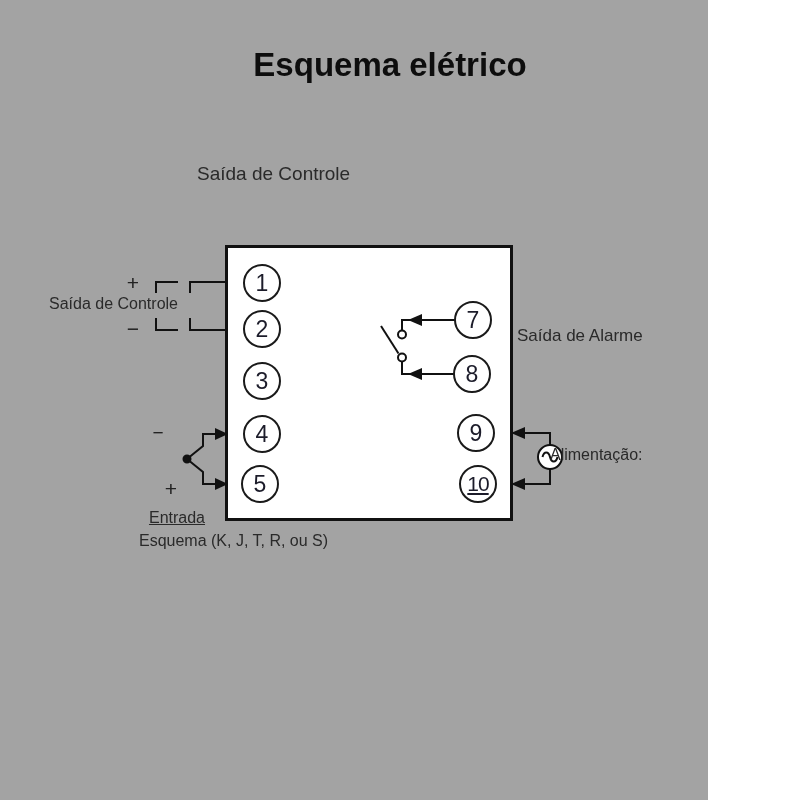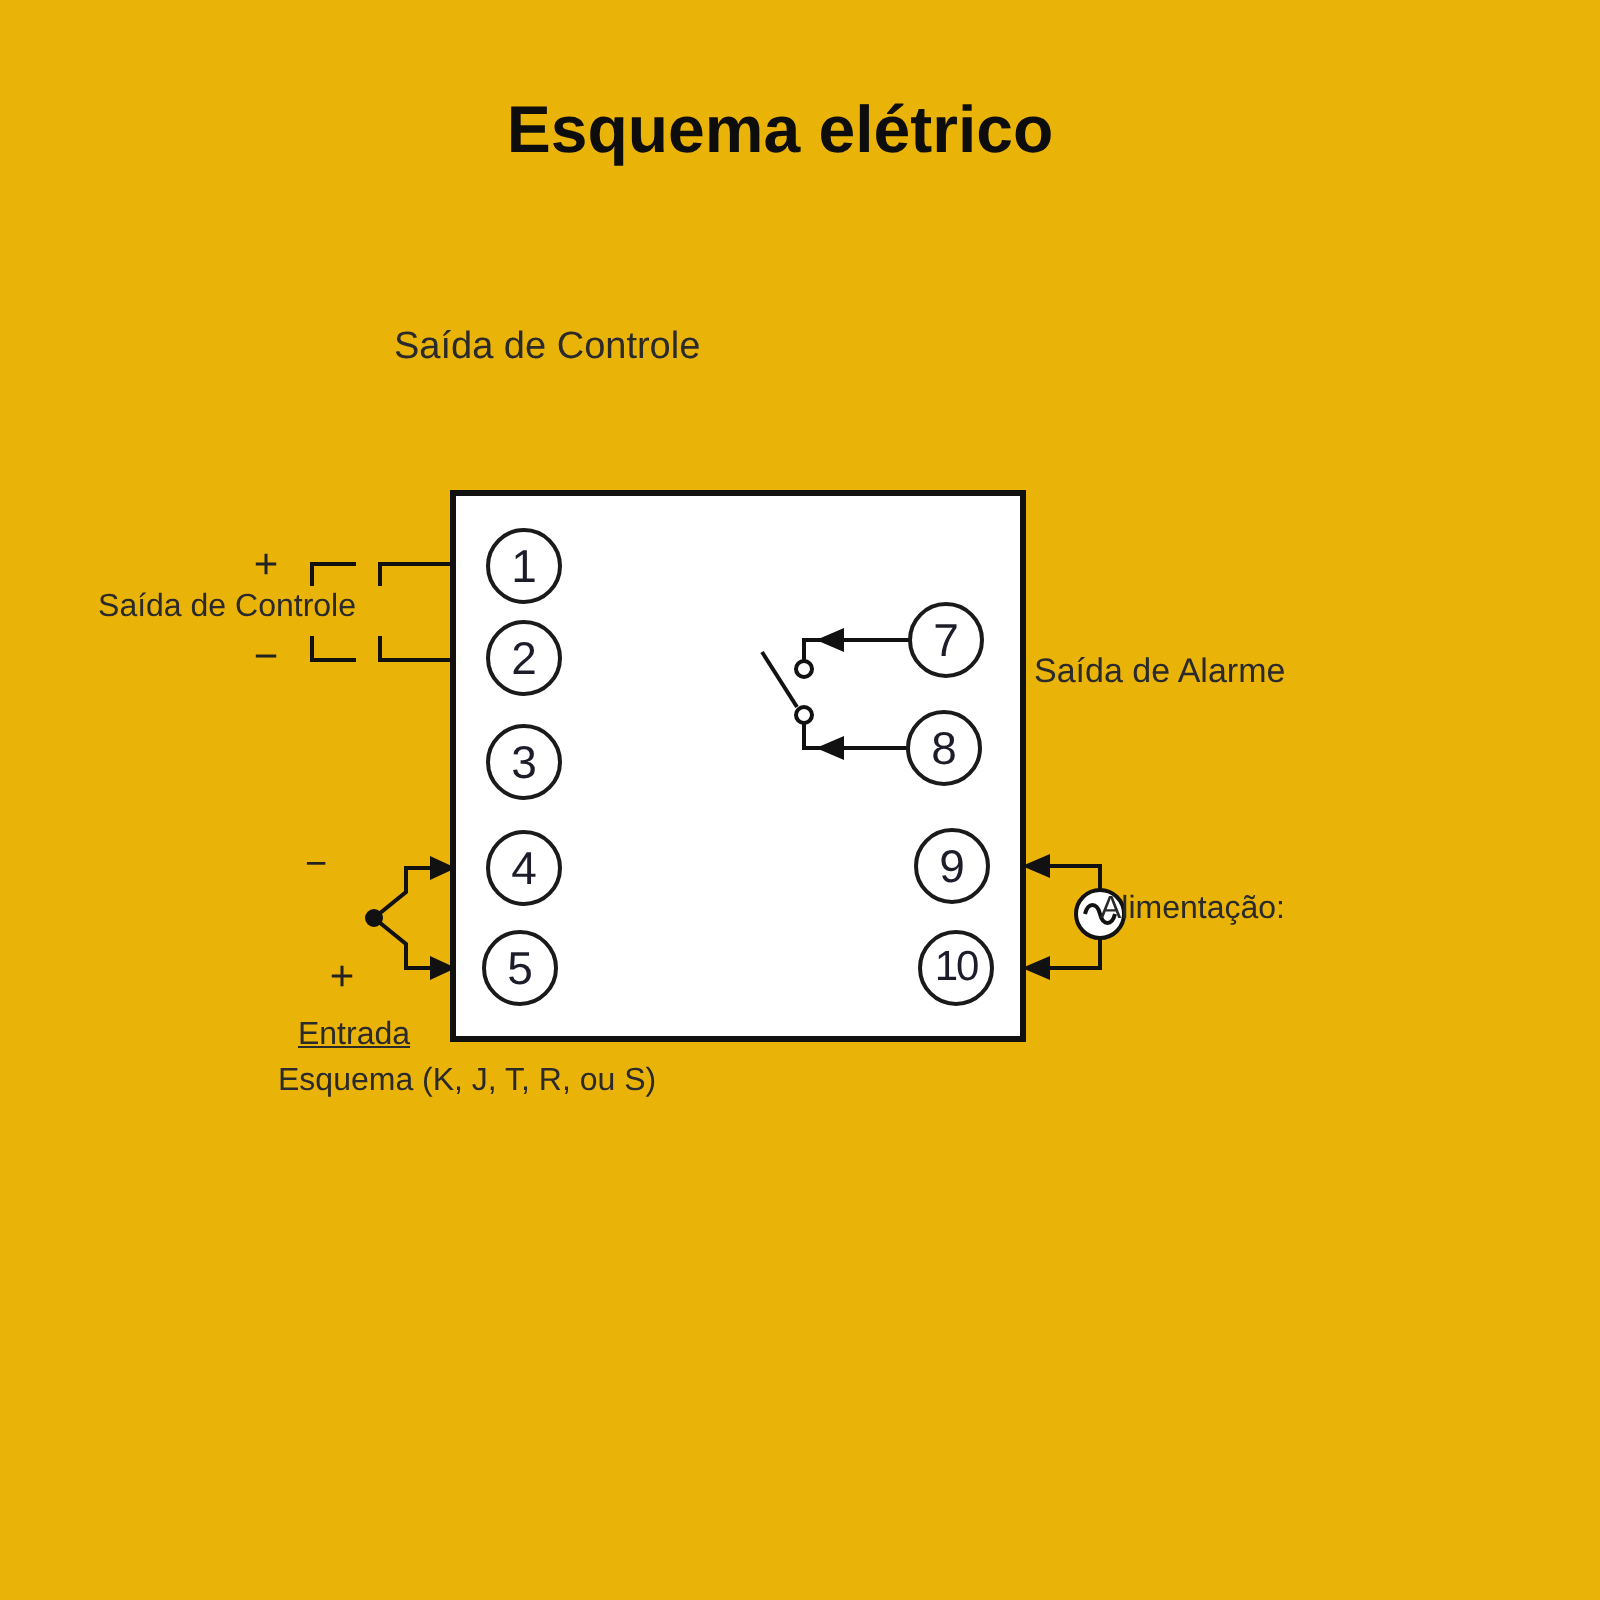--- a/index.html
+++ b/index.html
@@ -3,23 +3,23 @@
 <meta charset="utf-8">
 <style>
   * { margin: 0; padding: 0; box-sizing: border-box; }
   html, body { background: #ffffff; }
   body {
     font-family: "Liberation Sans", "DejaVu Sans", sans-serif;
     color: #1f1f1f;
   }
   .page {
     position: relative;
-    width: 800px;
+    width: 708px;
     height: 800px;
-    background: #eab308;
+    background: #a3a3a3;
     overflow: hidden;
   }
   .title {
     position: absolute;
     left: 0;
     top: 46px;
     width: 780px;
     text-align: center;
     font-size: 33px;
     font-weight: bold;
@@ -64,21 +64,21 @@
     color: #1c1c2a;
   }
   .t1  { left: 243px; top: 264px; }
   .t2  { left: 243px; top: 310px; }
   .t3  { left: 243px; top: 362px; }
   .t4  { left: 243px; top: 415px; }
   .t5  { left: 241px; top: 465px; }
   .t7  { left: 454px; top: 301px; }
   .t8  { left: 453px; top: 355px; }
   .t9  { left: 457px; top: 414px; }
-  .t10 { left: 459px; top: 465px; font-size: 21px; letter-spacing: -1px; }
+  .t10 { left: 459px; top: 465px; font-size: 21px; letter-spacing: -1px; text-decoration: underline; }
   .lbl {
     position: absolute;
     font-size: 16px;
     color: #2a2a2a;
     white-space: nowrap;
   }
   .lbl.centered { transform: translate(-50%, -50%); }
   .lbl.vcentered { transform: translateY(-50%); }
   .sign {
     position: absolute;

